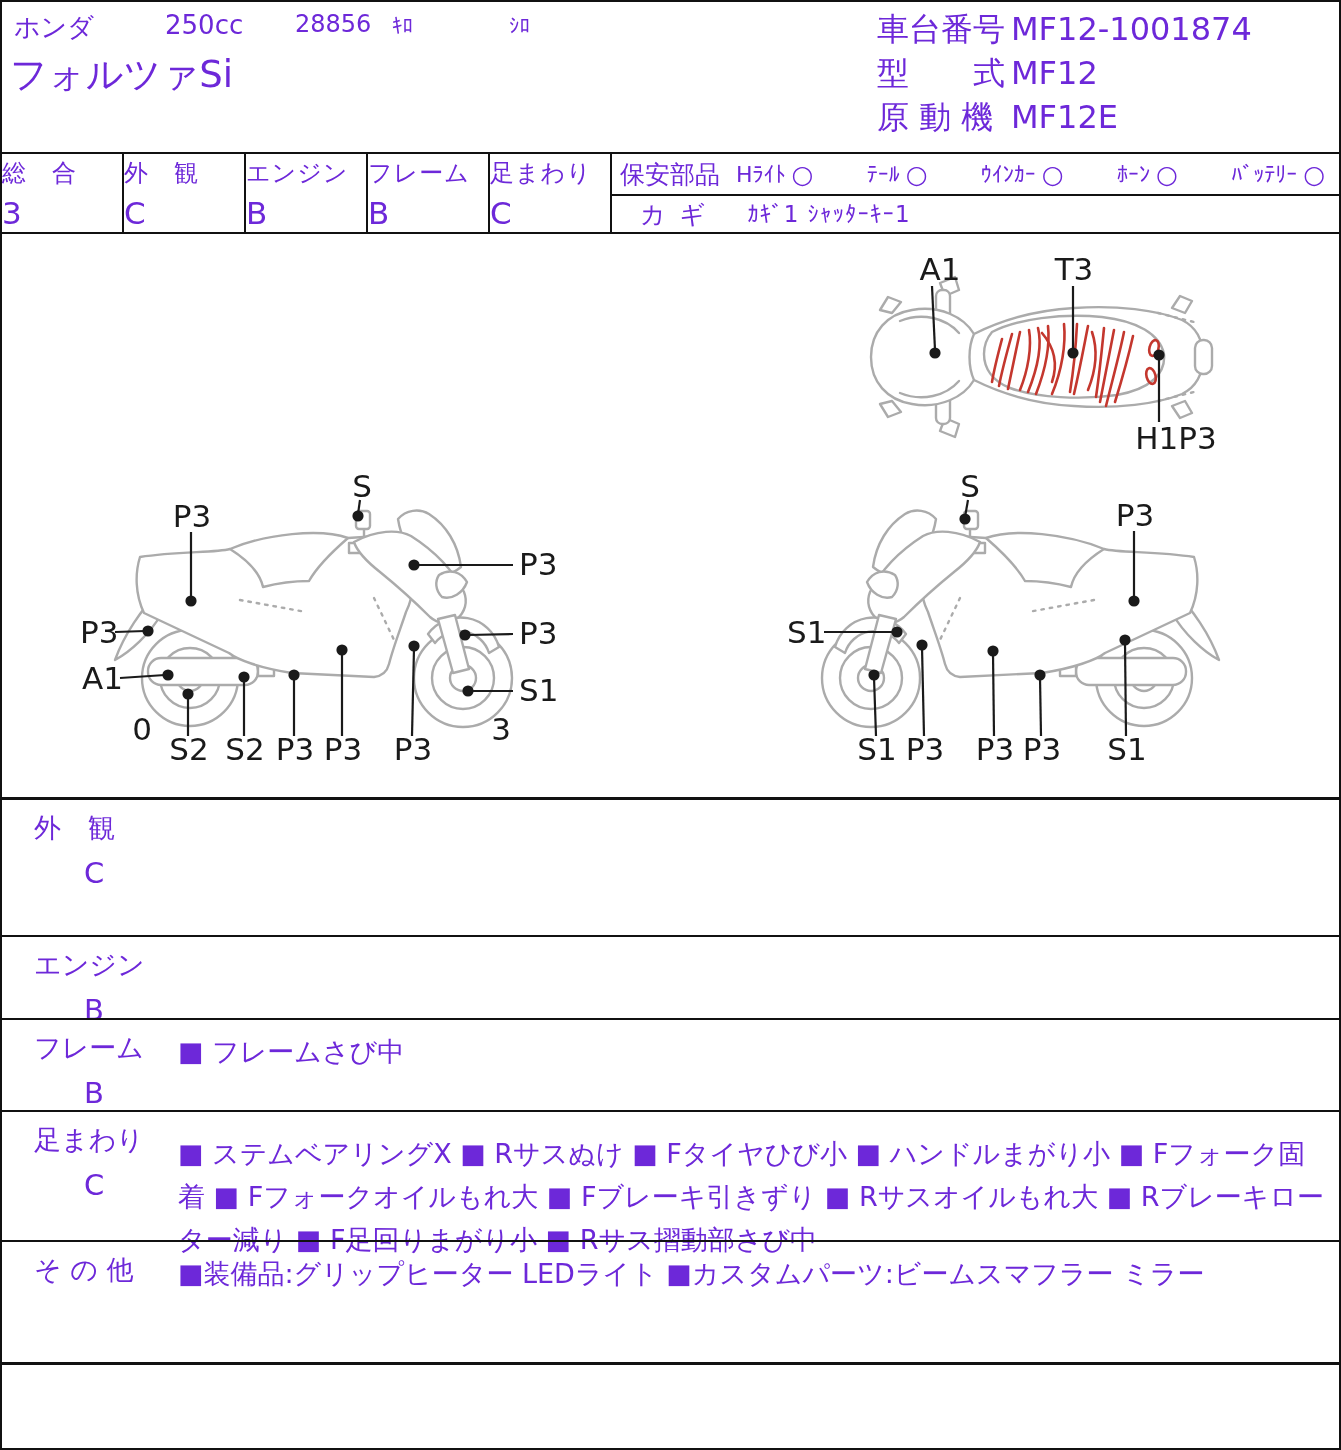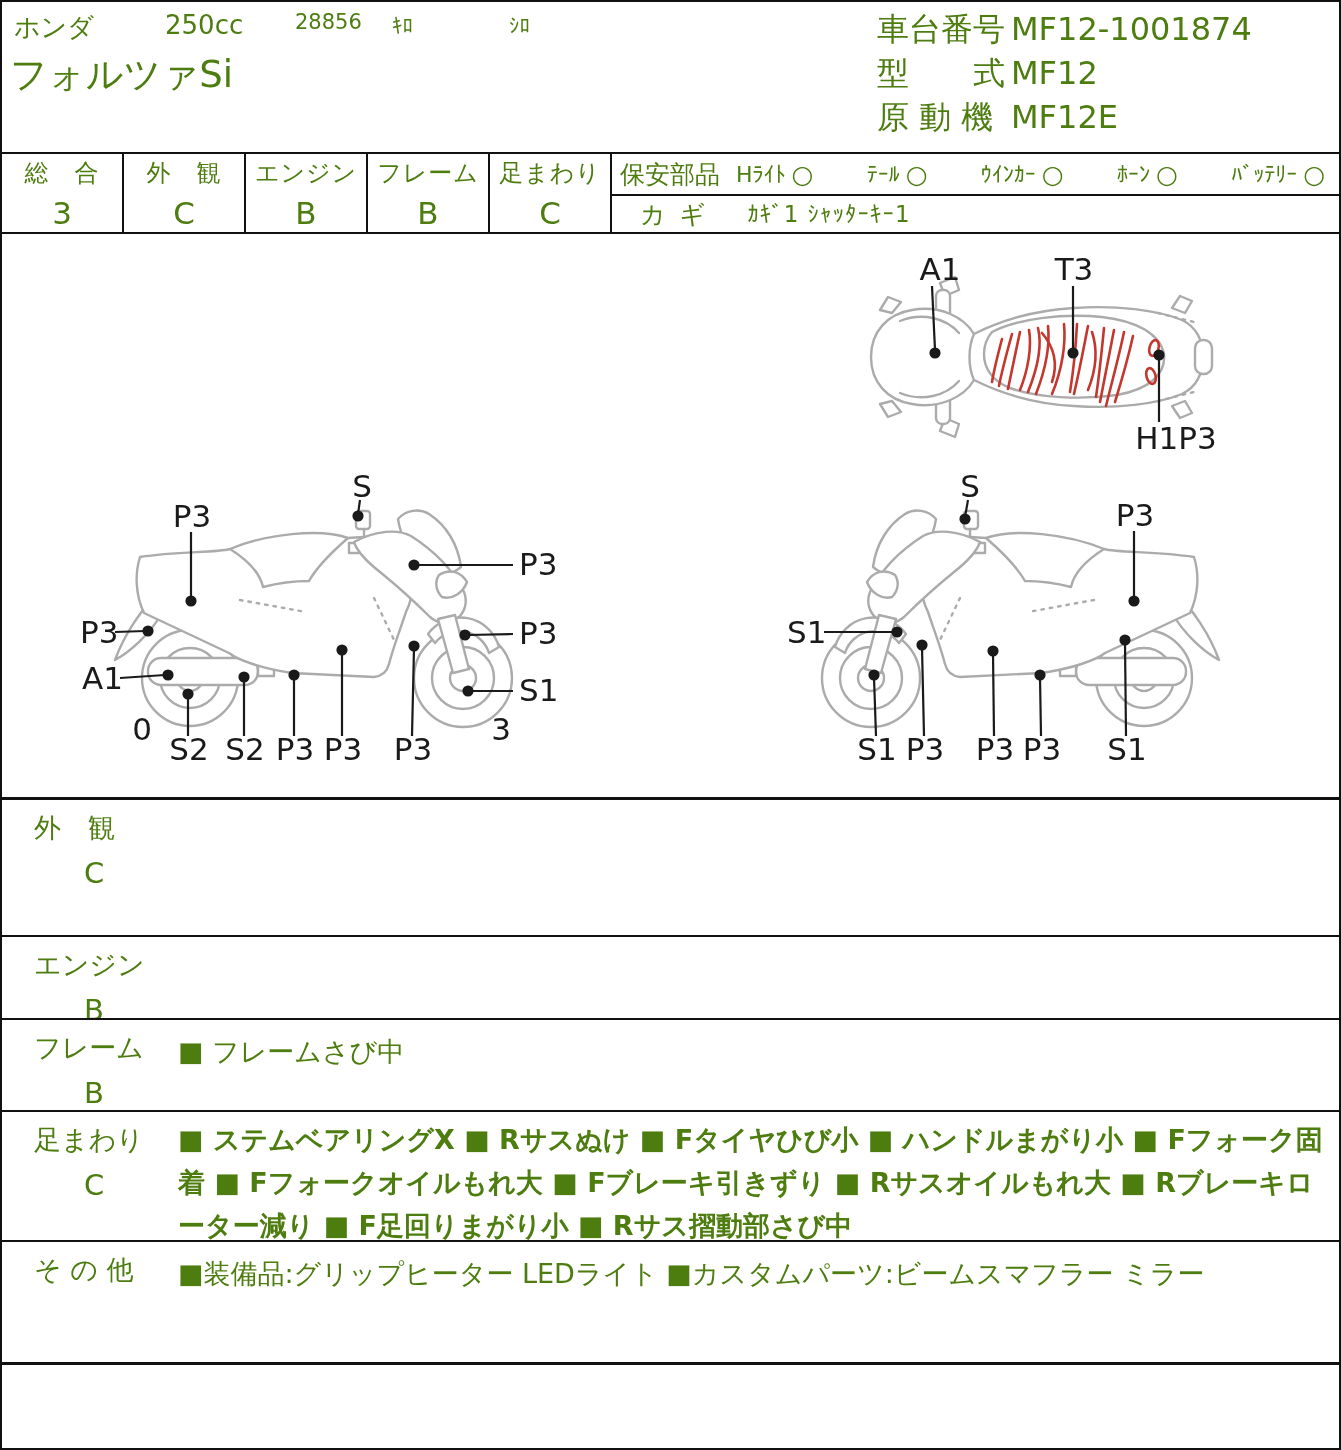--- a/index.html
+++ b/index.html
@@ -1,34 +1,34 @@
 <!DOCTYPE html>
 <html><head>
 <meta charset="utf-8">
 <style>
   html,body{margin:0;padding:0;background:#e8e8e8;}
   .sheet{
     position:relative; width:1341px; height:1450px; background:#fff;
     border:2px solid #111; box-sizing:border-box; overflow:hidden;
-    font-family:"DejaVu Sans","Liberation Sans",sans-serif; color:#4d7c0f;
+    font-family:"DejaVu Sans","Liberation Sans",sans-serif; color:#6d28d9;
   }
   .abs{position:absolute;}
   
   .hdr-maker{left:12px;top:8px;font-size:26px;}
   .hdr-cc{left:163px;top:8px;font-size:26px;}
-  .hdr-km{left:293px;top:8px;font-size:21px;}
+  .hdr-km{left:293px;top:8px;font-size:24px;}
   .hdr-kmunit{left:390px;top:12px;font-size:21px;}
   .hdr-color{left:507px;top:12px;font-size:21px;}
   .hdr-model{left:8px;top:48px;font-size:37px;}
   .spec-row{left:875px;font-size:32px;white-space:nowrap;}
   .spec-label{display:inline-block;min-width:128px;}
   .spec-val{margin-left:6px;}
   
   .grade-strip{left:0;top:150px;width:1337px;height:82px;border-top:2px solid #111;border-bottom:2px solid #111;display:flex;box-sizing:border-box;}
-  .grade-cell{width:122px;border-right:2px solid #111;box-sizing:border-box;text-align:center;display:flex;flex-direction:column;justify-content:space-between;padding:3px 0 2px 0;}
+  .grade-cell{width:122px;border-right:2px solid #111;box-sizing:border-box;text-align:left;display:flex;flex-direction:column;justify-content:space-between;padding:3px 0 2px 0;}
   .grade-cell .g-label{font-size:24px;letter-spacing:1px;}
   .grade-cell .g-value{font-size:31px;line-height:34px;}
   .security-cell{flex:1;display:flex;flex-direction:column;box-sizing:border-box;}
   .sec-top{height:42px;border-bottom:2px solid #111;display:flex;align-items:center;box-sizing:border-box;padding:0 14px 0 8px;}
   .sec-top-label{font-size:25px;white-space:nowrap;}
   .sec-items{flex:1;display:flex;justify-content:space-between;margin-left:16px;}
   .sec-item{display:flex;align-items:center;white-space:nowrap;}
   .sec-item .nm{font-size:22px;}
   .sec-item .st{font-size:25px;margin-left:6px;line-height:1;}
   .sec-bottom{flex:1;display:flex;align-items:center;padding-left:6px;}
@@ -307,21 +307,21 @@
     <div class="sec-grade">B</div>
   </div>
   <div class="abs section-row" style="top:1016px;height:92px;">
     <div class="sec-label">フレーム</div>
     <div class="sec-grade">B</div>
     <div class="sec-items-text">■ フレームさび中</div>
   </div>
   <div class="abs section-row" style="top:1108px;height:130px;">
     <div class="sec-label">足まわり</div>
     <div class="sec-grade">C</div>
-    <div class="sec-items-text" style="line-height:43px;top:6px;font-weight:bold;">■ ステムベアリングX  ■ Rサスぬけ  ■ Fタイヤひび小  ■ ハンドルまがり小  ■ Fフォーク固着  ■ Fフォークオイルもれ大  ■ Fブレーキ引きずり  ■ Rサスオイルもれ大  ■ Rブレーキローター減り  ■ F足回りまがり小  ■ Rサス摺動部さび中</div>
+    <div class="sec-items-text" style="line-height:43px;top:20px;">■ ステムベアリングX  ■ Rサスぬけ  ■ Fタイヤひび小  ■ ハンドルまがり小  ■ Fフォーク固着  ■ Fフォークオイルもれ大  ■ Fブレーキ引きずり  ■ Rサスオイルもれ大  ■ Rブレーキローター減り  ■ F足回りまがり小  ■ Rサス摺動部さび中</div>
   </div>
   <div class="abs section-row" style="top:1238px;height:104px;">
     <div class="sec-label">そ の 他</div>
     <div class="sec-items-text">■装備品:グリップヒーター LEDライト ■カスタムパーツ:ビームスマフラー ミラー</div>
   </div>
   <div class="abs section-row row-thick" style="top:1360px;height:86px;"></div>
 
 </div>
 
 </body></html>

